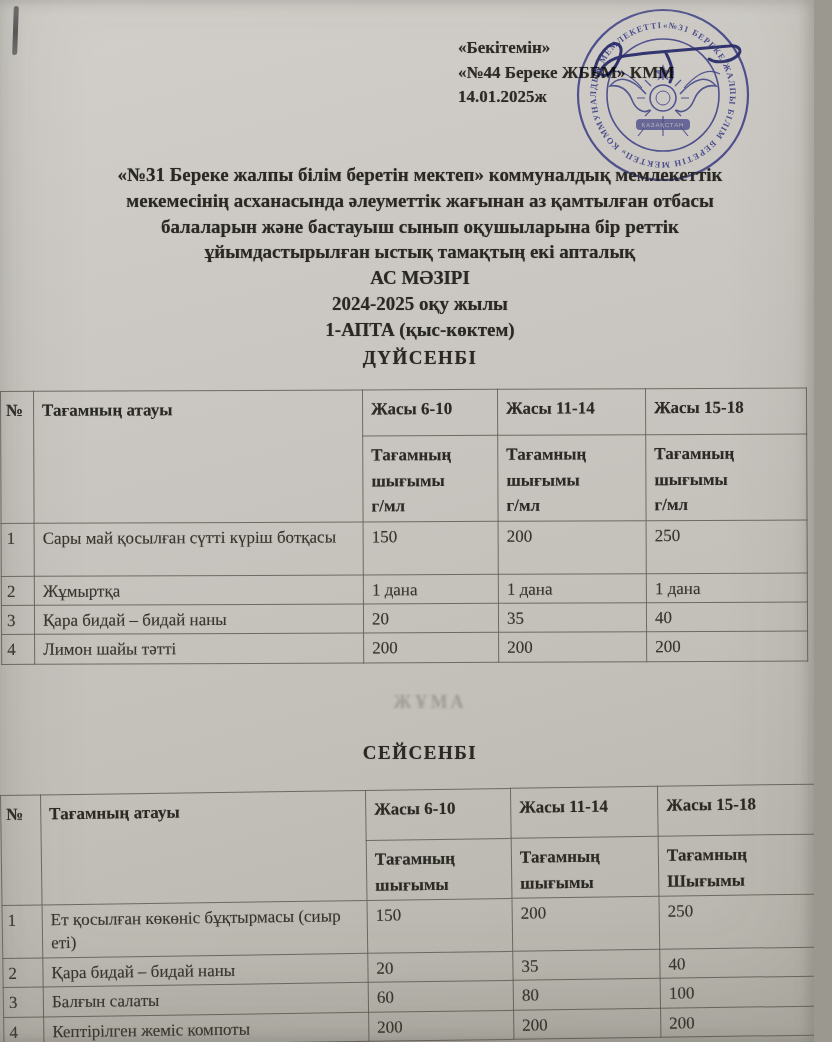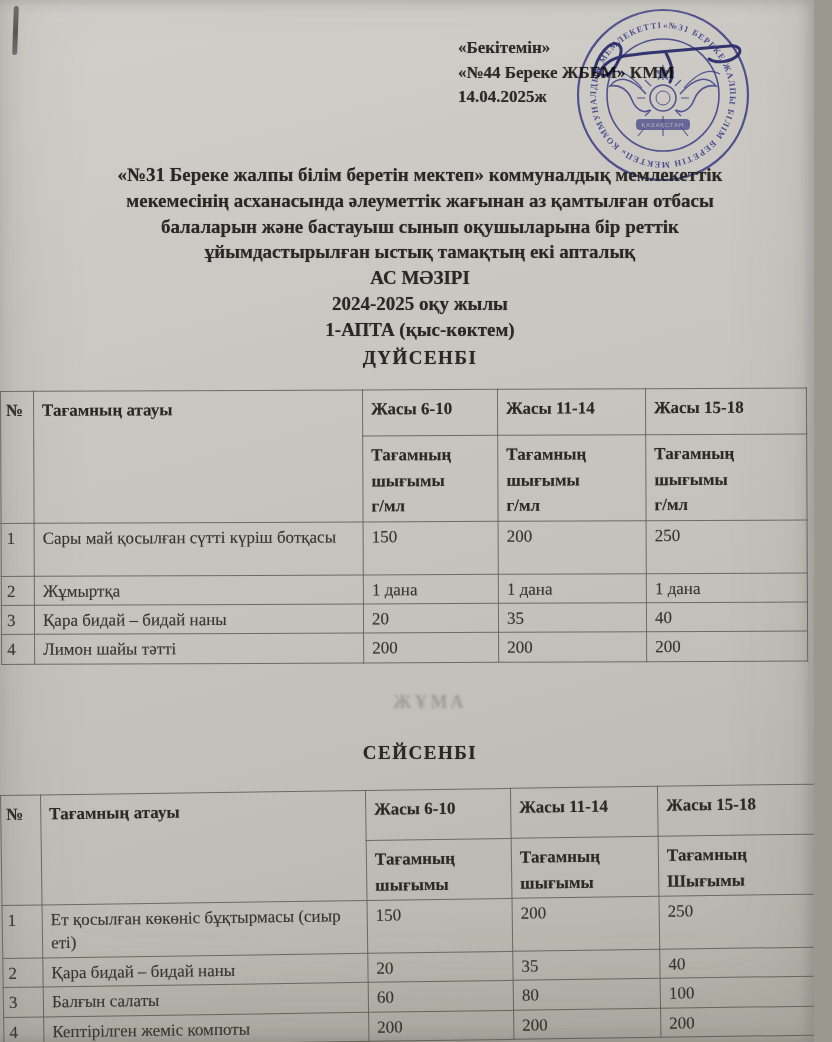--- a/index.html
+++ b/index.html
@@ -68,21 +68,21 @@
 </head>
 <body>
 
 <div class="page">
 
   <div class="staple"></div>
 
   <div class="approval">
     <div>«Бекітемін»</div>
     <div>«№44 Береке ЖББМ» КММ</div>
-    <div>14.04.2025ж</div>
+    <div>14.01.2025ж</div>
   </div>
 
   <div class="stamp">
     <svg width="195" height="188" viewBox="0 0 195 188" xmlns="http://www.w3.org/2000/svg">
       <g stroke="#3e42a6" fill="none" opacity="0.88">
         <circle cx="97" cy="93" r="85" stroke-width="2.2"></circle>
         <circle cx="97" cy="93" r="56" stroke-width="1.6"></circle>
       </g>
       <defs>
         <path id="ringPath" d="M 97,26 A 67,67 0 1,1 96.9,26"></path>

